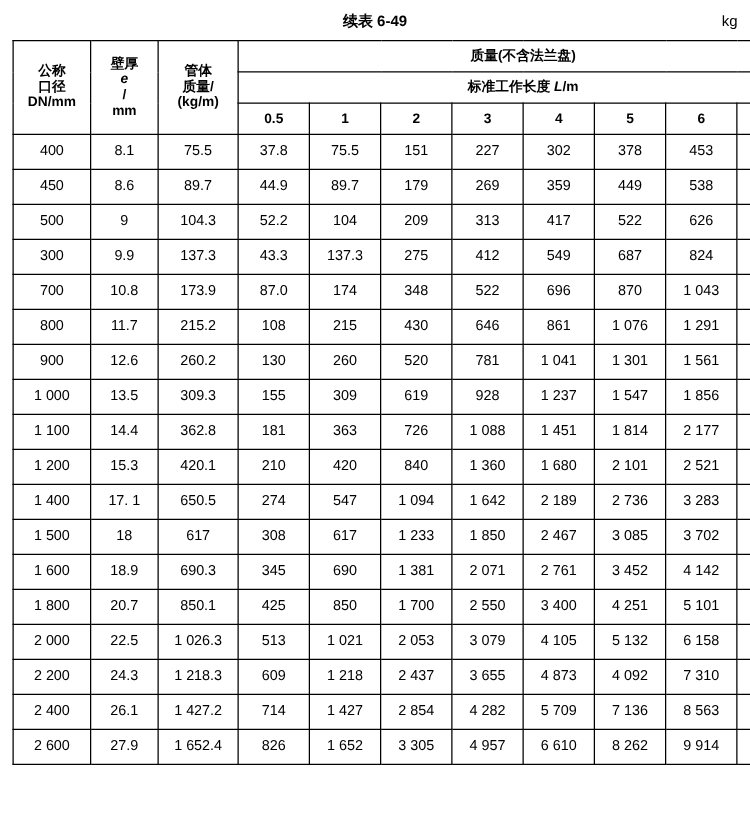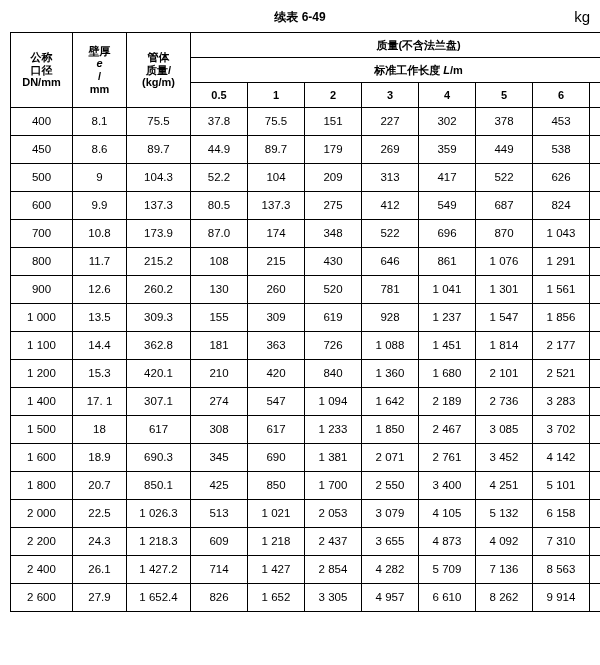--- a/index.html
+++ b/index.html
@@ -30,21 +30,21 @@
   .caption {
     text-align: center;
     font-size: 12px;
     font-weight: bold;
     line-height: 18px;
   }
   .unit {
     position: absolute;
     right: 0;
     top: 0;
-    font-size: 15px;
+    font-size: 12px;
     line-height: 18px;
   }
   table.data {
     border-collapse: collapse;
     table-layout: fixed;
     width: 580px;
     margin: 0 auto;
   }
   table.data th, table.data td {
     border: 1px solid #000000;
@@ -188,24 +188,24 @@
         <td>52.2</td>
         <td>104</td>
         <td>209</td>
         <td>313</td>
         <td>417</td>
         <td>522</td>
         <td>626</td>
         <td class="dash">—</td>
       </tr>
       <tr>
-        <td>600</td>
+        <td>300</td>
         <td>9.9</td>
         <td>137.3</td>
-        <td>80.5</td>
+        <td>43.3</td>
         <td>137.3</td>
         <td>275</td>
         <td>412</td>
         <td>549</td>
         <td>687</td>
         <td>824</td>
         <td class="dash">—</td>
       </tr>
       <tr>
         <td>700</td>
@@ -281,21 +281,21 @@
         <td>840</td>
         <td>1 360</td>
         <td>1 680</td>
         <td>2 101</td>
         <td>2 521</td>
         <td>2 941</td>
       </tr>
       <tr>
         <td>1 400</td>
         <td>17. 1</td>
-        <td>307.1</td>
+        <td>650.5</td>
         <td>274</td>
         <td>547</td>
         <td>1 094</td>
         <td>1 642</td>
         <td>2 189</td>
         <td>2 736</td>
         <td>3 283</td>
         <td>3 830</td>
       </tr>
       <tr>

